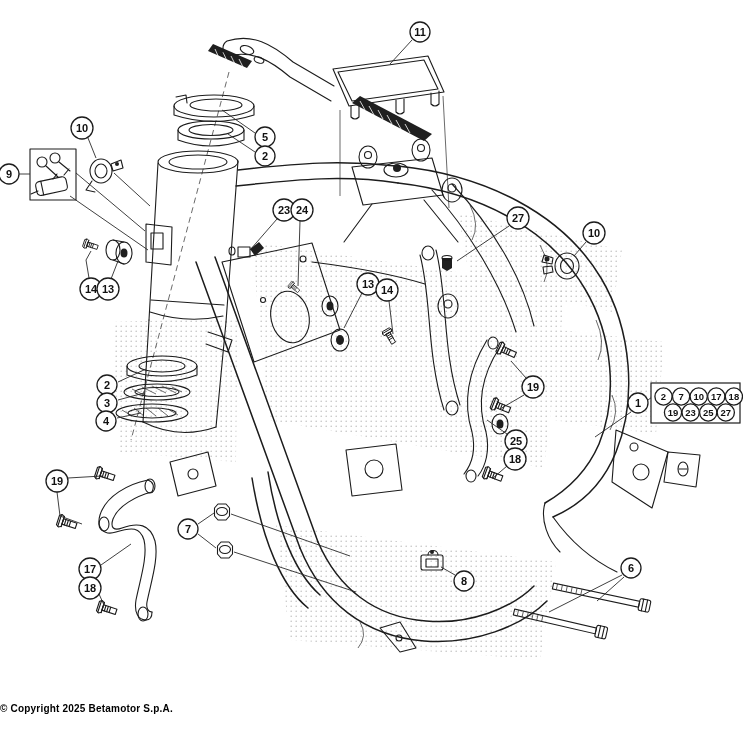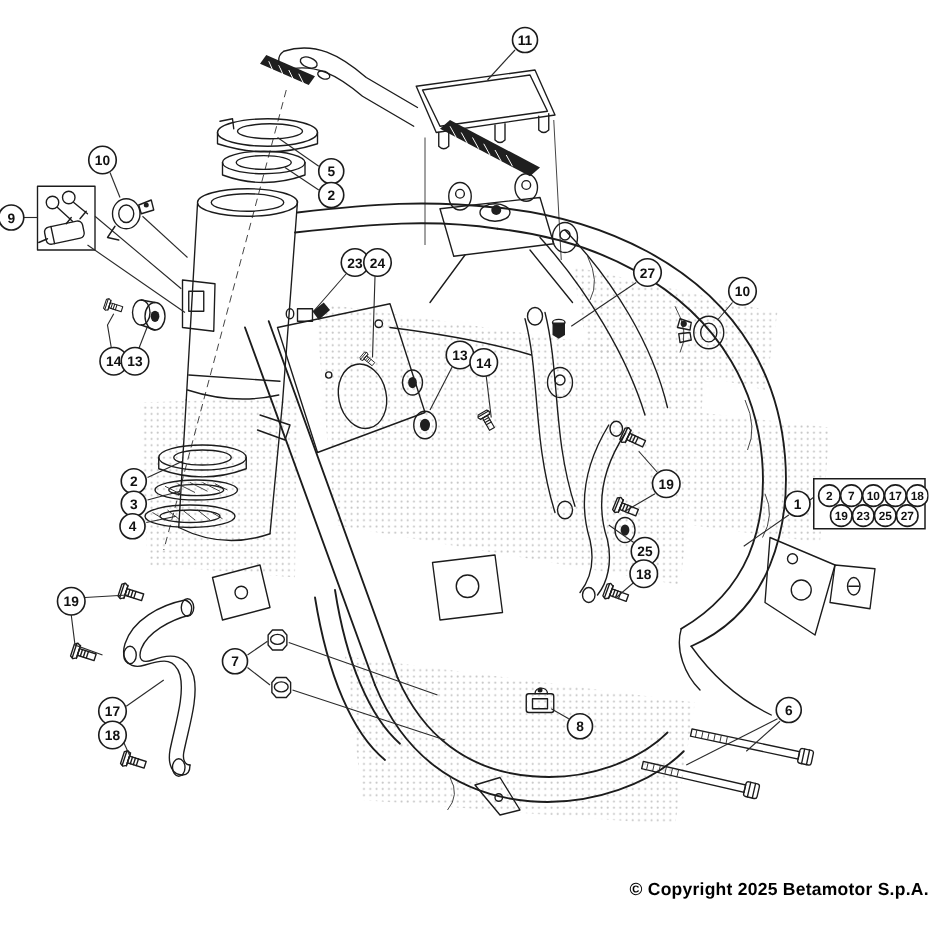--- a/index.html
+++ b/index.html
@@ -7,22 +7,22 @@
         font-family:"Liberation Sans",sans-serif;}
   svg{position:absolute;left:0;top:0;}
   .ln{fill:none;stroke:#1c1c1c;stroke-width:1.1;stroke-linecap:round;stroke-linejoin:round;}
   .ln2{fill:none;stroke:#1c1c1c;stroke-width:1.5;stroke-linecap:round;stroke-linejoin:round;}
   .thin{fill:none;stroke:#2a2a2a;stroke-width:0.7;}
   .dk{fill:#1f1f1f;stroke:none;}
   .leader{fill:none;stroke:#2a2a2a;stroke-width:0.9;}
   .co-circle{fill:#ffffff;stroke:#1c1c1c;stroke-width:1.3;}
   .co-text{font:bold 11px "Liberation Sans",sans-serif;fill:#111;text-anchor:middle;}
   .lg-text{font:bold 9.5px "Liberation Sans",sans-serif;fill:#111;text-anchor:middle;}
-  .copyright{position:absolute;left:0;right:0;top:703px;text-align:right;
-             font-weight:bold;font-size:14px;color:#000;letter-spacing:0.2px;}
+  .copyright{position:absolute;left:0;right:0;top:703px;text-align:left;
+             font-weight:bold;font-size:10px;color:#000;letter-spacing:0.2px;}
 </style>
 </head>
 <body>
 
 <div class="page">
   <svg id="diagram-svg" width="743" height="743" viewBox="0 0 743 743">
     <defs>
       <pattern id="dots" width="5" height="5" patternUnits="userSpaceOnUse">
         <circle cx="1.2" cy="1.2" r="0.8" fill="#777"></circle>
       </pattern>

